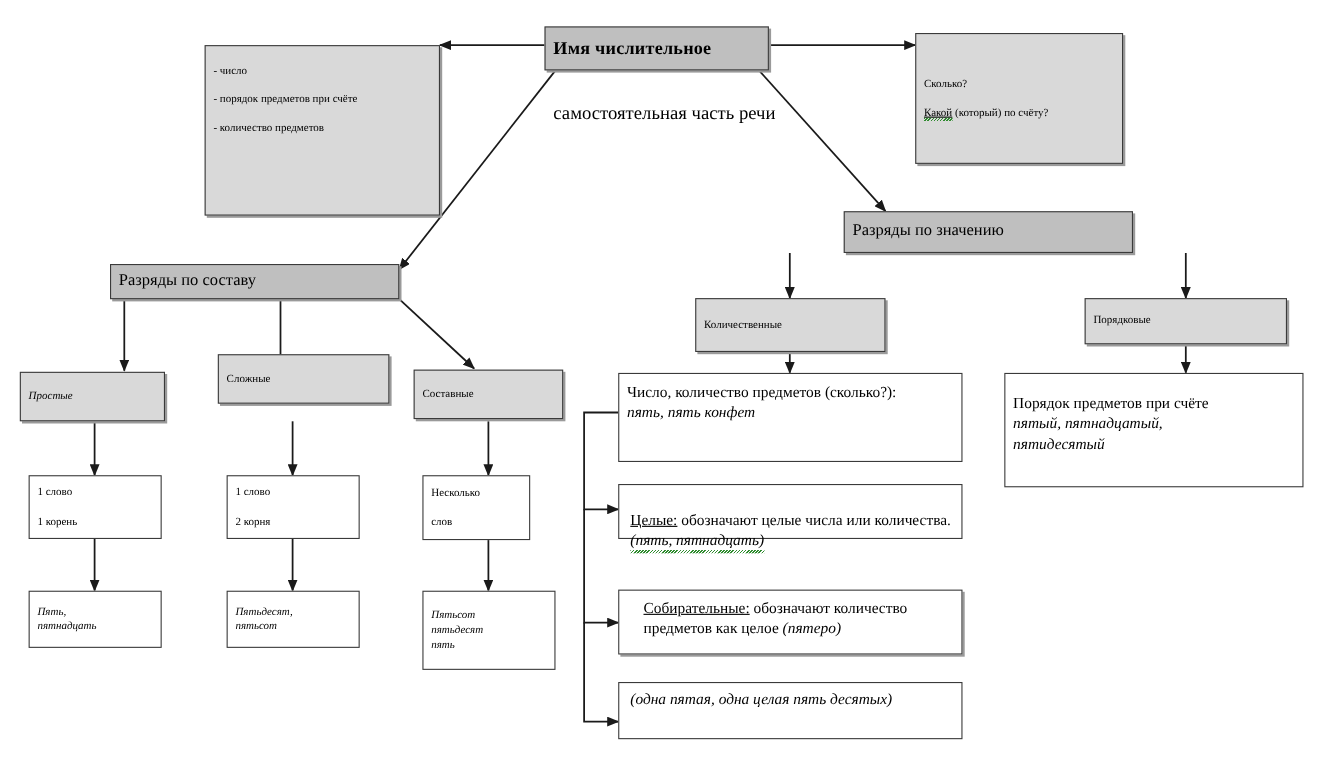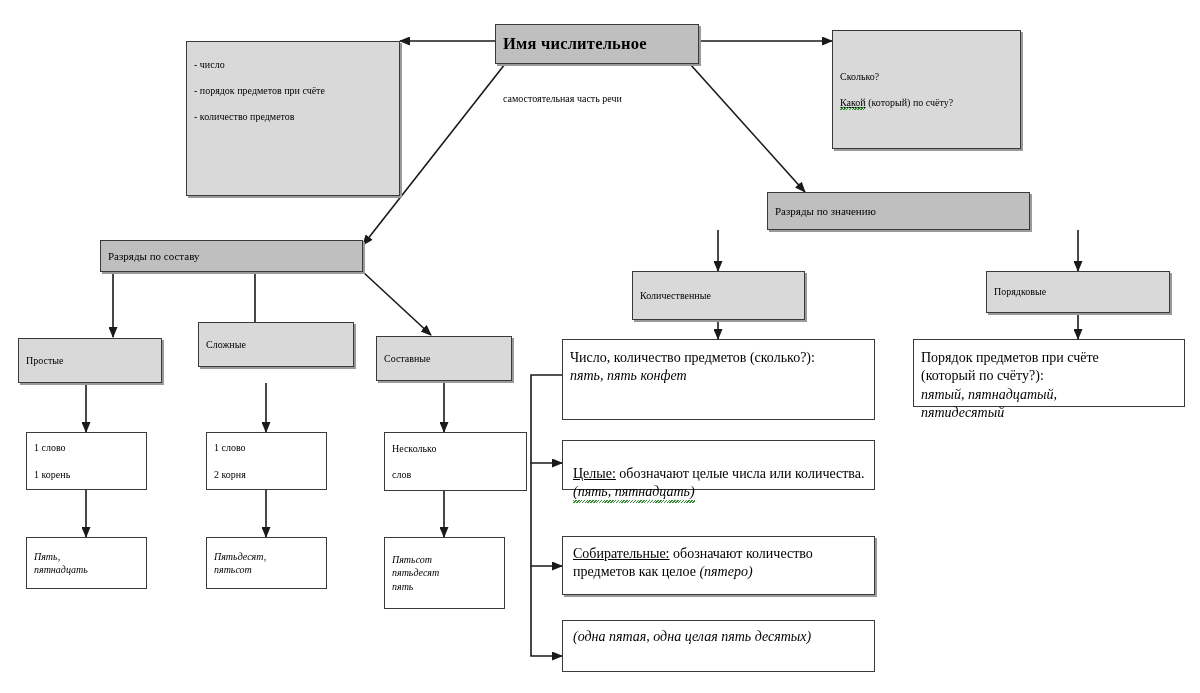--- a/index.html
+++ b/index.html
@@ -8,26 +8,26 @@
   svg#wires{position:absolute;left:0;top:0;width:1200px;height:693px;pointer-events:none;}
   .box{position:absolute;box-sizing:border-box;border:1px solid #3a3a3a;
        display:flex;align-items:center;justify-content:center;text-align:left;
        line-height:1.32;padding:4px 7px;z-index:2;}
   .box .inner{width:100%;}
   .shadow{box-shadow:2px 2px 0 0 #9a9a9a;}
   .dark{background:#bfbfbf;}
   .light{background:#d9d9d9;}
   .white{background:#ffffff;}
   .title-box{font-weight:bold;font-size:16.5px;letter-spacing:.2px;}
-  .fs15{font-size:11px;}
+  .fs15{font-size:15px;}
   .fs14{font-size:10px;}
   .fs13{font-size:14px;}
   .ital{font-style:italic;}
   .u{text-decoration:underline;}
-  .free-label{position:absolute;z-index:2;font-size:10px;white-space:nowrap;}
+  .free-label{position:absolute;z-index:2;font-size:17px;white-space:nowrap;}
   .sp{position:relative;display:inline-block;}
   .sp::after{content:"";position:absolute;left:0;right:0;bottom:-1px;height:3px;
     background-image:repeating-linear-gradient(135deg,#2e8b2e 0 1px,transparent 1px 2px);}
   .ln2>div+div{margin-top:13px;}
   .ln3>div+div{margin-top:13px;}
 </style>
 </head>
 <body>
 
 <div id="canvas">
@@ -91,21 +91,21 @@
     <div class="inner ln2">
       <div>Сколько?</div>
       <div><span class="u sp">Какой</span><span> (который) по счёту?</span></div>
     </div>
   </div>
 
   <div class="box dark shadow fs15" style="left:100px;top:240px;width:263px;height:32px;">
     <span class="inner">Разряды по составу</span>
   </div>
 
-  <div class="box light shadow fs14" style="left:18px;top:338px;width:144px;height:45px;">
+  <div class="box light shadow fs14" style="left:18px;top:338px;width:132px;height:45px;font-style:italic;">
     <span class="inner">Простые</span>
   </div>
   <div class="box light shadow fs14" style="left:198px;top:322px;width:156px;height:45px;">
     <span class="inner">Сложные</span>
   </div>
   <div class="box light shadow fs14" style="left:376px;top:336px;width:136px;height:45px;">
     <span class="inner">Составные</span>
   </div>
 
   <div class="box white fs14" style="left:26px;top:432px;width:121px;height:58px;">
@@ -113,21 +113,21 @@
       <div>1 слово</div>
       <div>1 корень</div>
     </div>
   </div>
   <div class="box white fs14" style="left:206px;top:432px;width:121px;height:58px;">
     <div class="inner ln2">
       <div>1 слово</div>
       <div>2 корня</div>
     </div>
   </div>
-  <div class="box white fs14" style="left:384px;top:432px;width:143px;height:59px;">
+  <div class="box white fs14" style="left:384px;top:432px;width:98px;height:59px;">
     <div class="inner ln2">
       <div>Несколько</div>
       <div>слов</div>
     </div>
   </div>
 
   <div class="box white fs14 ital" style="left:206px;top:537px;width:121px;height:52px;">
     <div class="inner">
       <div>Пятьдесят,</div>
       <div>пятьсот</div>
@@ -165,33 +165,32 @@
     </div>
   </div>
 
   <div class="box white fs13" style="left:562px;top:440px;width:313px;height:50px;text-align:left;align-items:flex-start;padding-top:24px;padding-left:10px;">
     <div class="inner" style="text-align:left;">
       <span class="u">Целые:</span><span>  обозначают целые числа или количества.</span><span class="ital sp"> (пять, пятнадцать)</span>
     </div>
   </div>
 
   <div class="box white fs13 shadow" style="left:562px;top:536px;width:313px;height:59px;text-align:left;align-items:flex-start;padding-top:8px;padding-left:10px;">
-    <div class="inner" style="text-align:left;">
+    <div class="inner" style="text-align:left;margin-left:12px;">
       <span class="u">Собирательные:</span><span>  обозначают количество предметов как целое</span><span class="ital"> (пятеро)</span>
     </div>
   </div>
 
   <div class="box white fs13" style="left:562px;top:620px;width:313px;height:52px;text-align:left;align-items:flex-start;padding-top:7px;padding-left:10px;">
     <div class="inner" style="text-align:left;">
       <div class="ital">(одна пятая, одна целая пять десятых)</div>
     </div>
   </div>
 
-  <div class="box white fs13" style="left:913px;top:339px;width:272px;height:68px;align-items:flex-start;padding-top:9px;">
+  <div class="box white fs13" style="left:913px;top:339px;width:272px;height:104px;align-items:flex-start;padding-top:19px;">
     <div class="inner">
       <div>Порядок предметов при счёте</div>
-      <div>(который по счёту?):</div>
       <div class="ital">пятый, пятнадцатый,</div>
       <div class="ital">пятидесятый</div>
     </div>
   </div>
 
 </div>
 
 </body></html>

